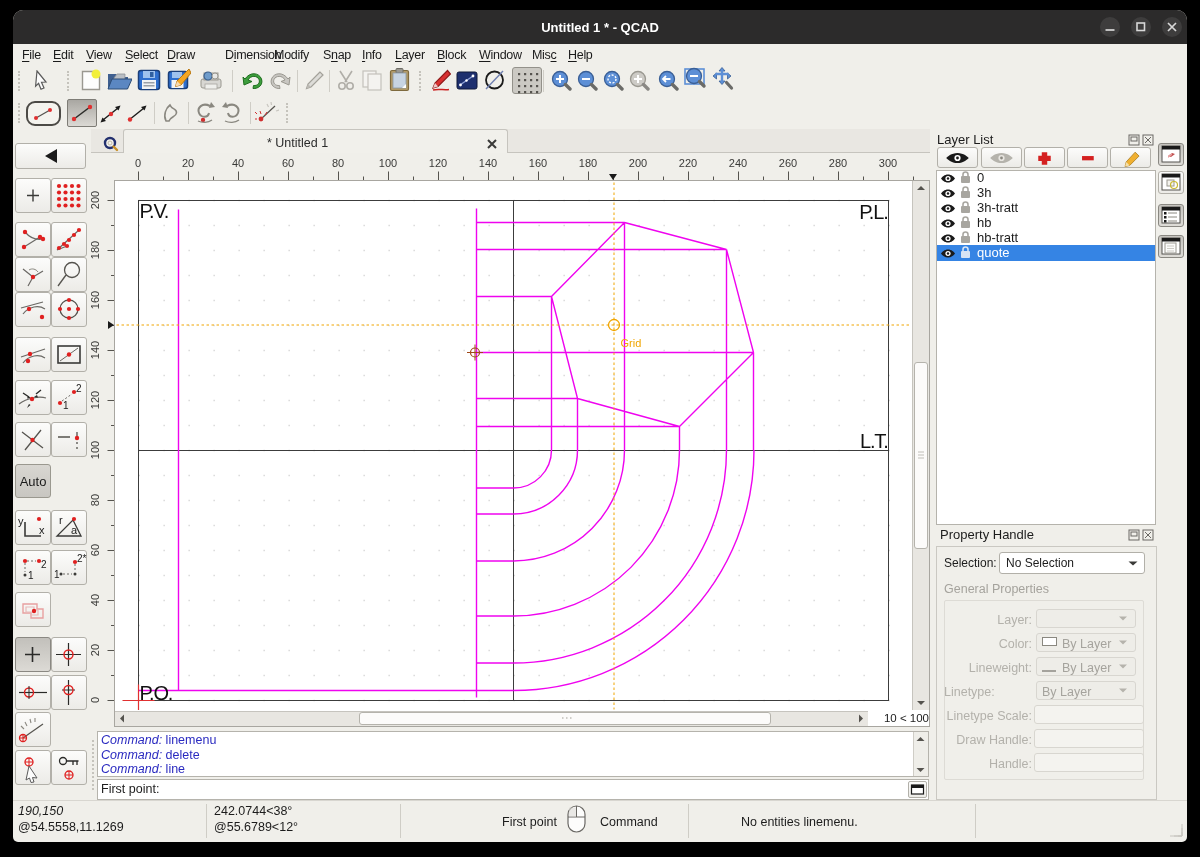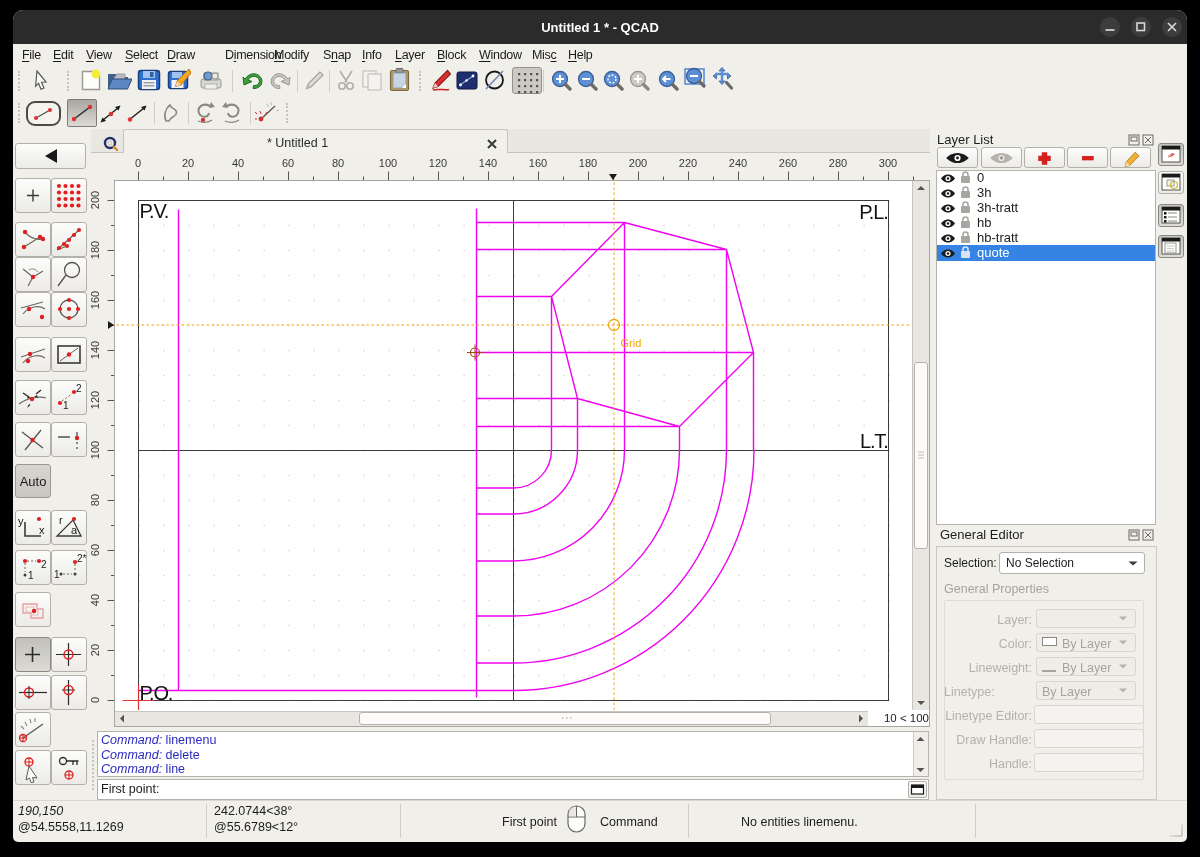--- a/index.html
+++ b/index.html
@@ -614,21 +614,21 @@
 <svg class="abs" style="left:940px;top:247.5px;" width="16" height="11" viewBox="0 0 16 11">
     <path d="M8 1.5 C4.5 1.5 2 4 1 5.5 C2 7 4.5 9.5 8 9.5 C11.5 9.5 14 7 15 5.5 C14 4 11.5 1.5 8 1.5 Z" fill="#1a1a1a"></path>
     <circle cx="8" cy="5.5" r="2.6" fill="#fff"></circle>
     <circle cx="8" cy="5.5" r="1.2" fill="#1a1a1a"></circle>
   </svg>
 <svg class="abs" style="left:959px;top:245.5px;" width="13" height="14" viewBox="0 0 13 14">
     <rect x="2" y="5" width="9" height="7" rx="1" fill="#d8e4f4"></rect>
     <path d="M4 5 V3.5 a2.5 2.5 0 0 1 5 0 V5" fill="none" stroke="#d8e4f4" stroke-width="1.6"></path>
   </svg>
 <div class="abs" style="left:977px;top:245px;font-size:13px;color:#fff;">quote</div>
-<div class="abs" style="left:940px;top:527px;font-size:13px;color:#1c1c1c;">General Editor</div>
+<div class="abs" style="left:940px;top:527px;font-size:13px;color:#1c1c1c;">Property Handle</div>
 <svg class="abs" style="left:1128px;top:529px;" width="26" height="12" viewBox="0 0 26 12">
     <rect x="1" y="1" width="10" height="10" fill="none" stroke="#6a6864" stroke-width="1"></rect>
     <rect x="3" y="3" width="6" height="4" fill="none" stroke="#6a6864" stroke-width="1"></rect>
     <rect x="15" y="1" width="10" height="10" fill="none" stroke="#6a6864" stroke-width="1"></rect>
     <path d="M17 3 l6 6 M23 3 l-6 6" stroke="#6a6864" stroke-width="1"></path>
   </svg>
 <div class="abs" style="left:936px;top:546px;width:221px;height:254px;border:1px solid #cac8c2;box-sizing:border-box;"></div>
 <div class="abs" style="left:944px;top:556px;font-size:12px;color:#1c1c1c;">Selection:</div>
 <div class="combo" style="left:999px;top:552px;width:146px;height:22px;"></div>
 <div class="abs" style="left:1006px;top:556px;font-size:12px;color:#1c1c1c;">No Selection</div>
@@ -655,21 +655,21 @@
 <div class="glbl" style="left:944px;top:685px;width:88px;text-align:left;">Linetype:</div>
 <div class="gcombo" style="left:1036px;top:681px;width:100px;height:18.5px;"></div>
 <svg class="abs" style="left:1117px;top:687px;" width="12" height="8" viewBox="0 0 12 8">
     <path d="M2 1.5 l4 4 l4 -4 z" fill="#b5b3ac"></path>
   </svg>
 <div class="abs" style="left:1042px;top:637px;width:15px;height:9px;background:#fff;border:1px solid #8a8880;box-sizing:border-box;"></div>
 <div class="glbl" style="left:1062px;top:637px;color:#a5a39d;">By Layer</div>
 <div class="abs" style="left:1042px;top:670px;width:14px;height:2px;background:#a5a39d;"></div>
 <div class="glbl" style="left:1062px;top:661px;color:#a5a39d;">By Layer</div>
 <div class="glbl" style="left:1042px;top:685px;color:#a5a39d;">By Layer</div>
-<div class="glbl" style="left:944px;top:709px;width:88px;text-align:right;">Linetype Editor:</div>
+<div class="glbl" style="left:944px;top:709px;width:88px;text-align:right;">Linetype Scale:</div>
 <div class="ginput" style="left:1034px;top:705px;width:110px;height:19px;"></div>
 <div class="glbl" style="left:944px;top:733px;width:88px;text-align:right;">Draw Handle:</div>
 <div class="ginput" style="left:1034px;top:729px;width:110px;height:19px;"></div>
 <div class="glbl" style="left:944px;top:757px;width:88px;text-align:right;">Handle:</div>
 <div class="ginput" style="left:1034px;top:753px;width:110px;height:19px;"></div>
 <div class="abs" style="left:1158px;top:143px;width:26px;height:23px;background:linear-gradient(#c6c4bf,#dedcd7);border:1px solid #8a8882;border-radius:3px;box-sizing:border-box;"></div>
 <svg class="abs" style="left:1158px;top:143px;" width="26" height="23" viewBox="0 0 26 23">
     <rect x="4" y="3" width="18" height="16" fill="#fff" stroke="#55534e" stroke-width="1"></rect>
     <rect x="4" y="3" width="18" height="3.5" fill="#1a1a1a"></rect>
     <path d="M10 13 l4 -3 l3 1 l-4 3 z" fill="#c05050"></path>

